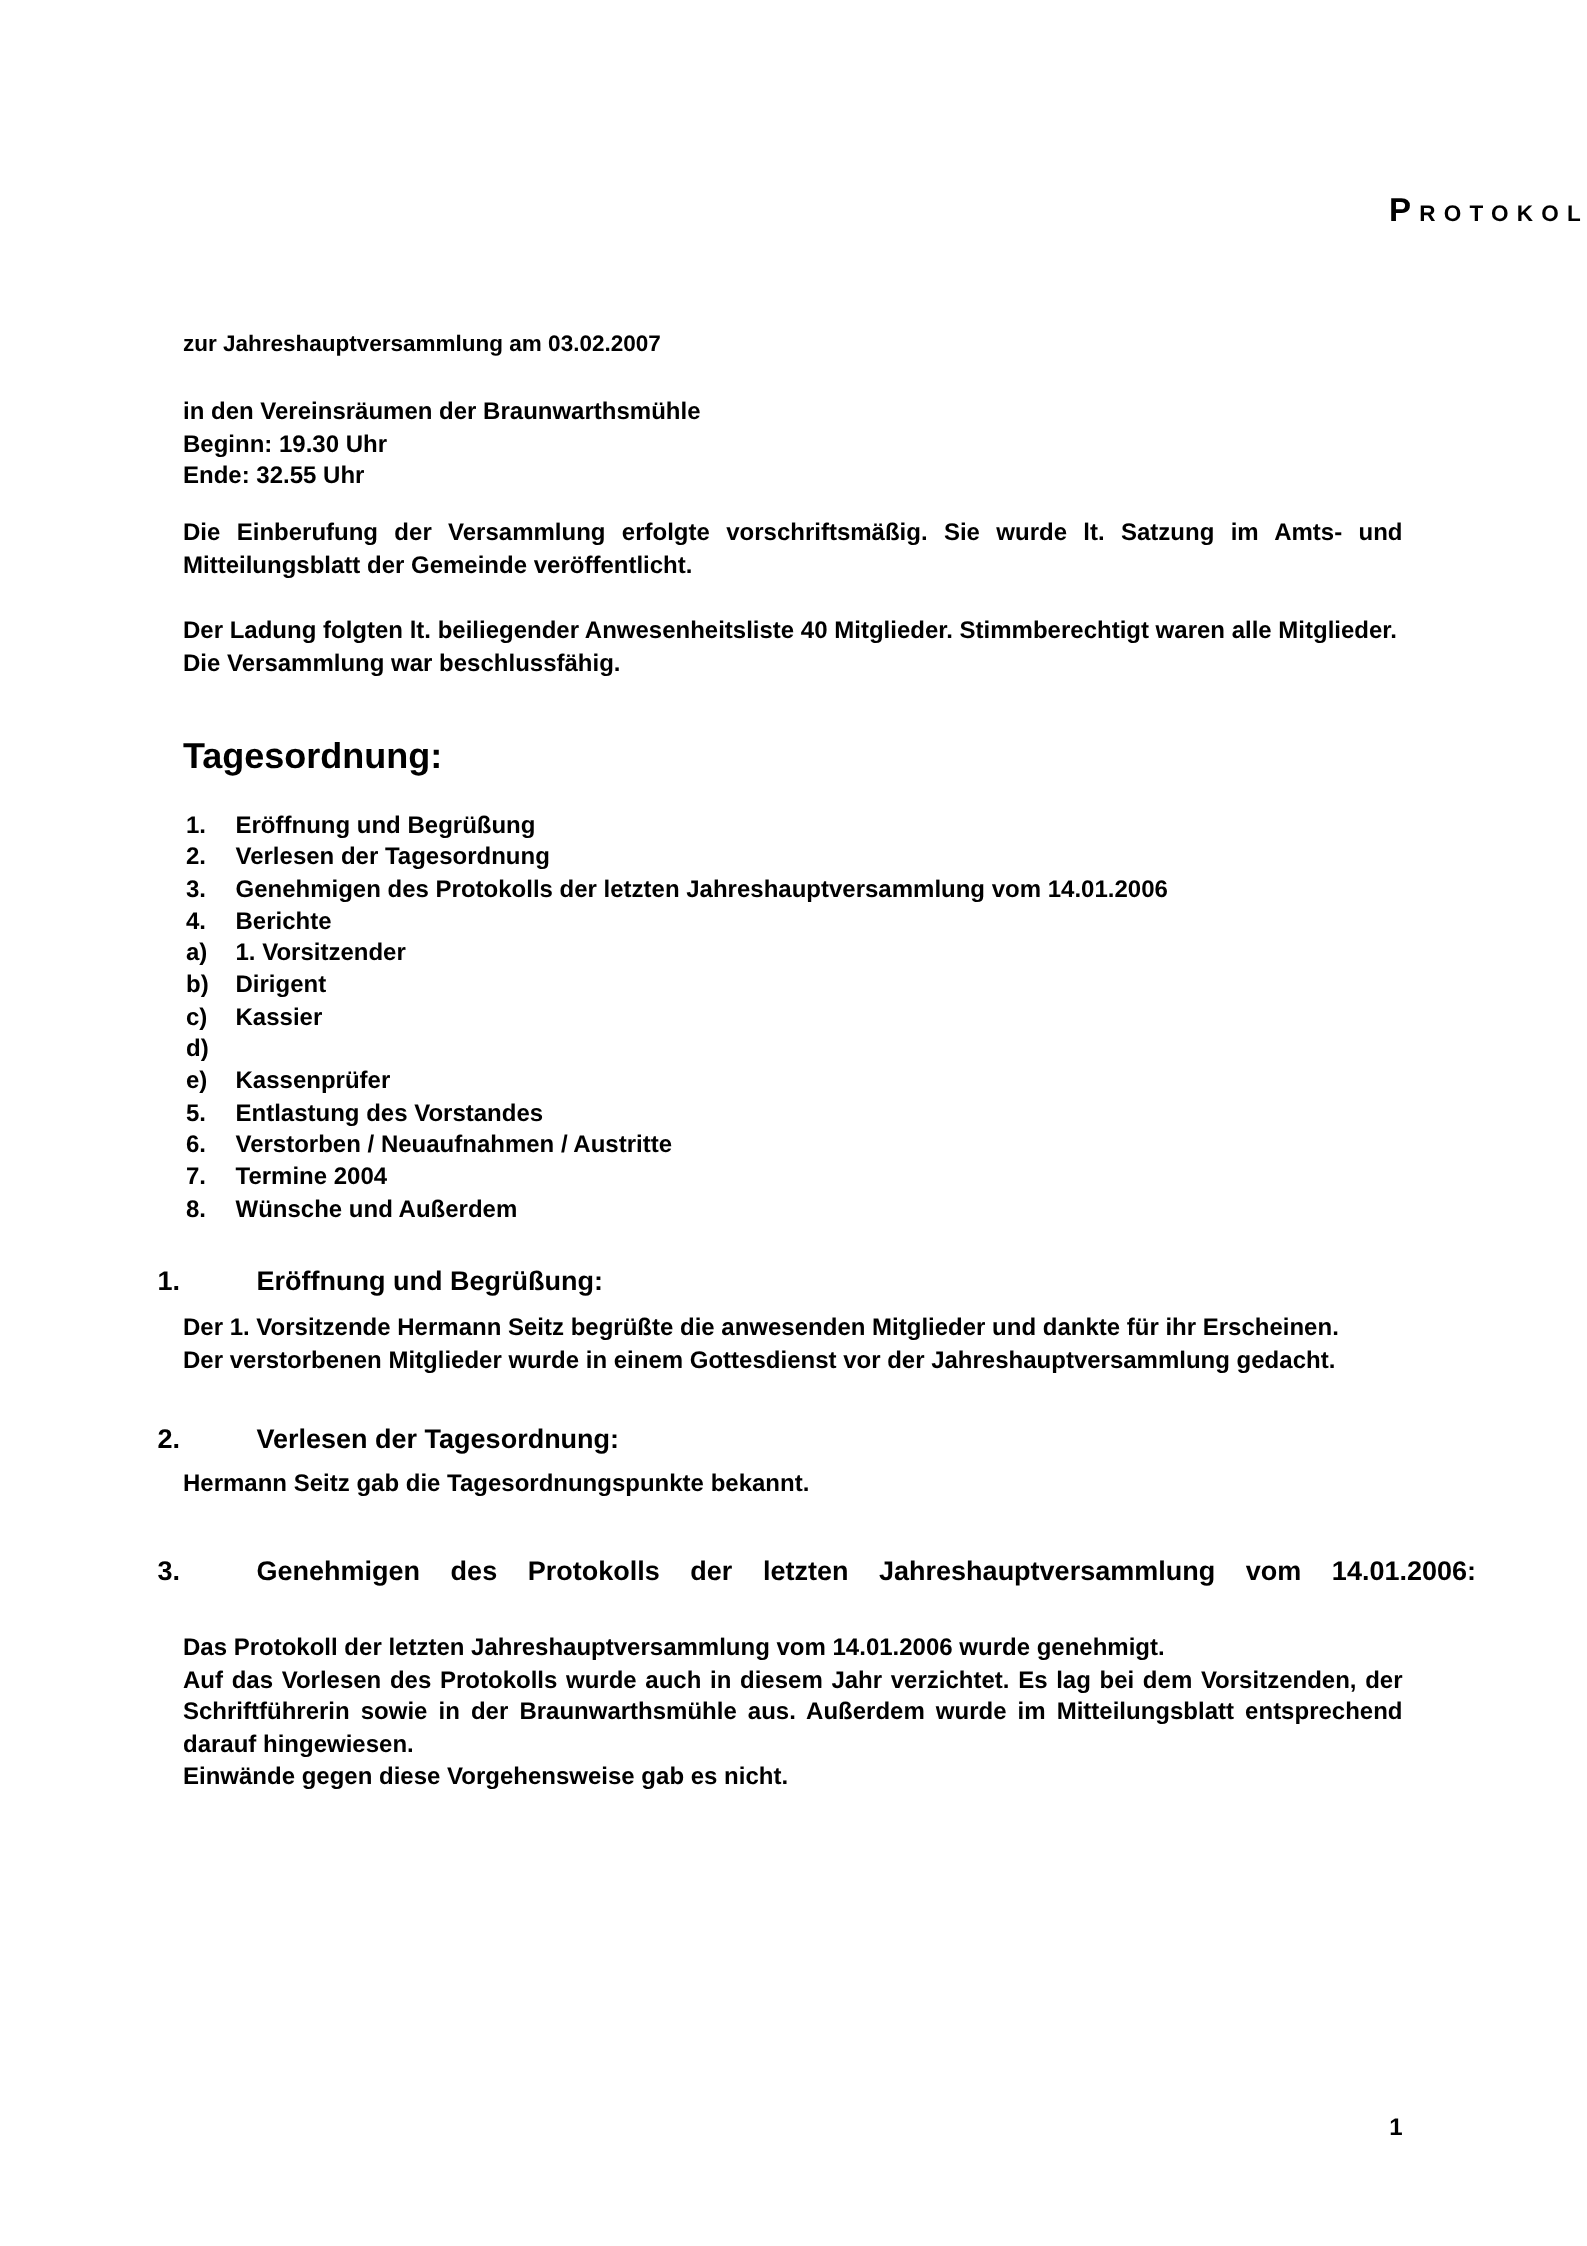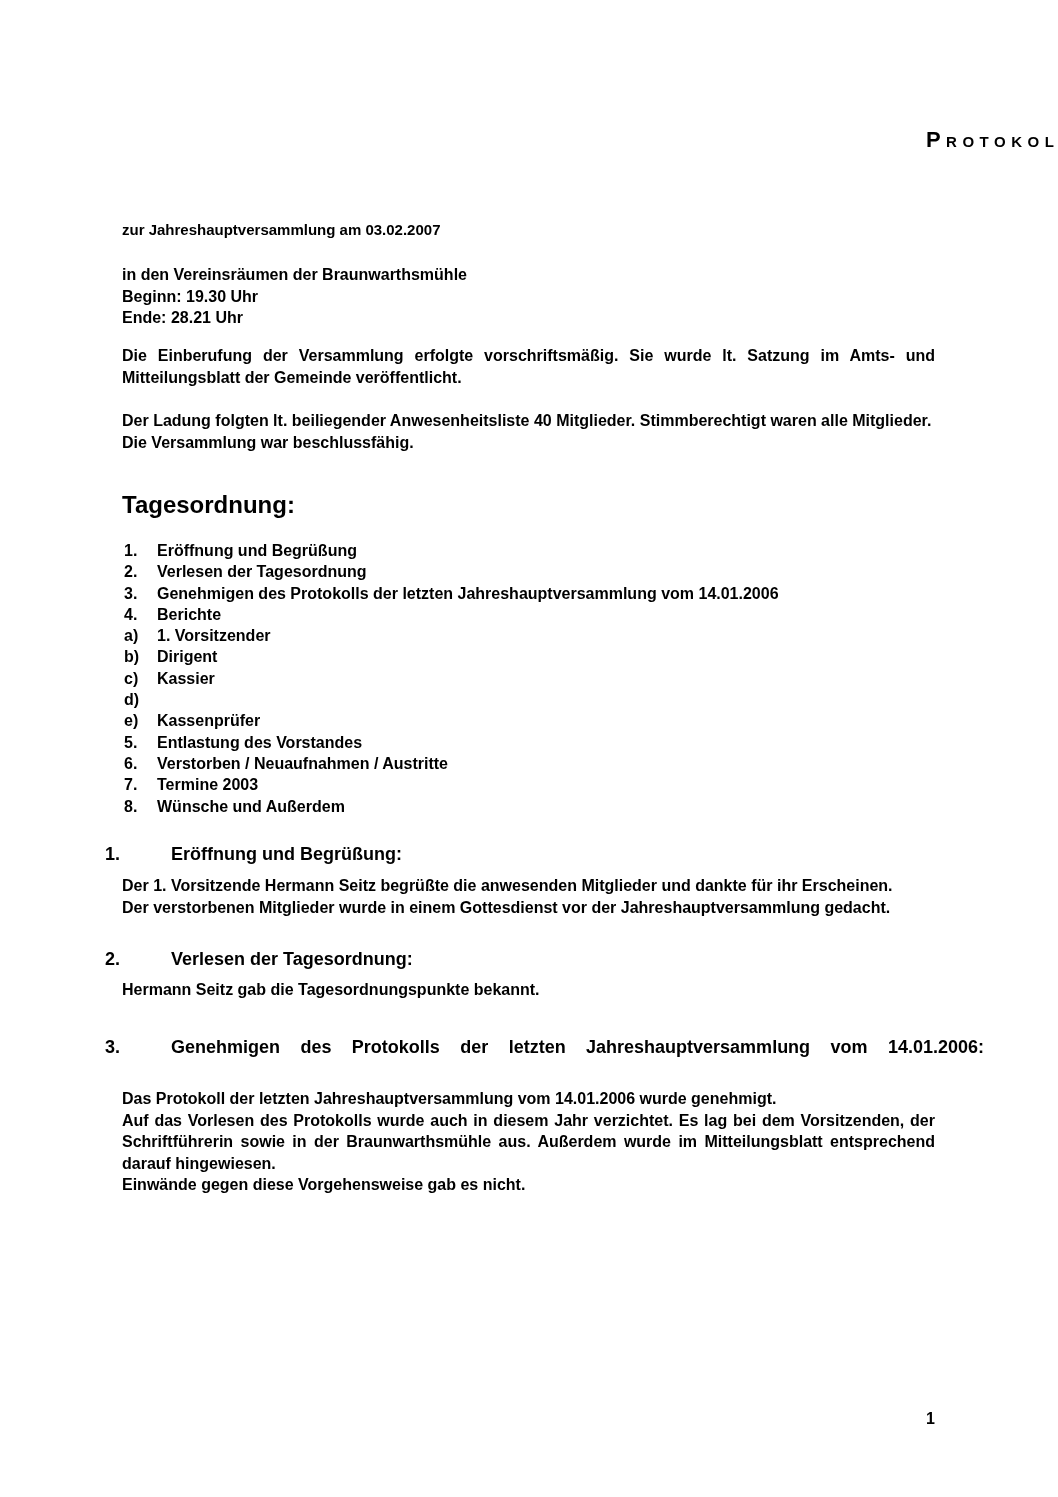--- a/index.html
+++ b/index.html
@@ -162,21 +162,21 @@
 
   <div class="content">
 
     <div class="at-subtitle">
       <div class="subtitle">zur Jahreshauptversammlung am 03.02.2007</div>
     </div>
 
     <div class="at-venue para">
       <span class="line">in den Vereinsräumen der Braunwarthsmühle</span>
       <span class="line">Beginn: 19.30 Uhr</span>
-      <span class="line">Ende: 28.21 Uhr</span>
+      <span class="line">Ende: 32.55 Uhr</span>
     </div>
 
     <div class="at-einberufung para justify">Die Einberufung der Versammlung erfolgte vorschriftsmäßig. Sie wurde lt. Satzung im Amts- und Mitteilungsblatt der Gemeinde veröffentlicht.</div>
 
     <div class="at-ladung">
       <div class="para justify">Der Ladung folgten lt. beiliegender Anwesenheitsliste 40 Mitglieder. Stimmberechtigt waren alle Mitglieder.</div>
       <div class="para">Die Versammlung war beschlussfähig.</div>
     </div>
 
     <div class="at-tagesordnung block-heading">Tagesordnung:</div>
@@ -220,21 +220,21 @@
       <li>
         <span class="marker">5.</span>
         <span class="label">Entlastung des Vorstandes</span>
       </li>
       <li>
         <span class="marker">6.</span>
         <span class="label">Verstorben / Neuaufnahmen / Austritte</span>
       </li>
       <li>
         <span class="marker">7.</span>
-        <span class="label">Termine 2003</span>
+        <span class="label">Termine 2004</span>
       </li>
       <li>
         <span class="marker">8.</span>
         <span class="label">Wünsche und Außerdem</span>
       </li>
     </ul>
 
     <div class="at-sec1 sec-heading">
       <span class="num">1.</span><span>Eröffnung und Begrüßung:</span>
     </div>

